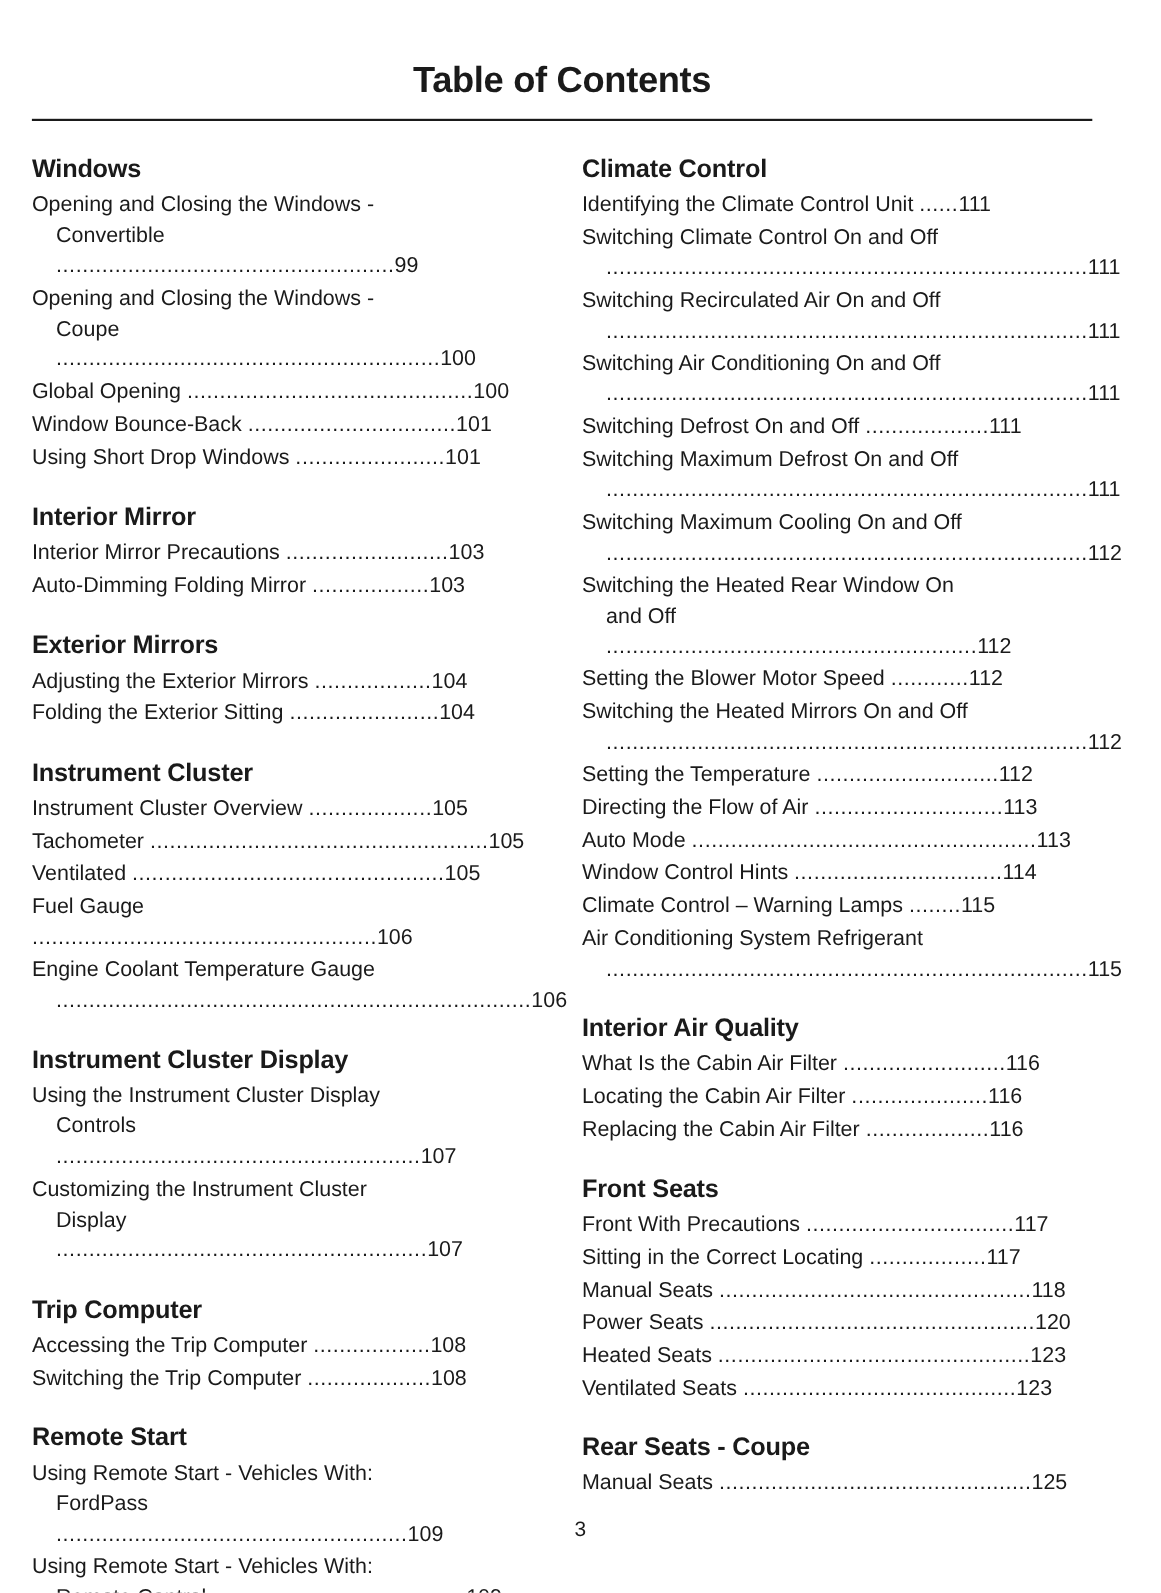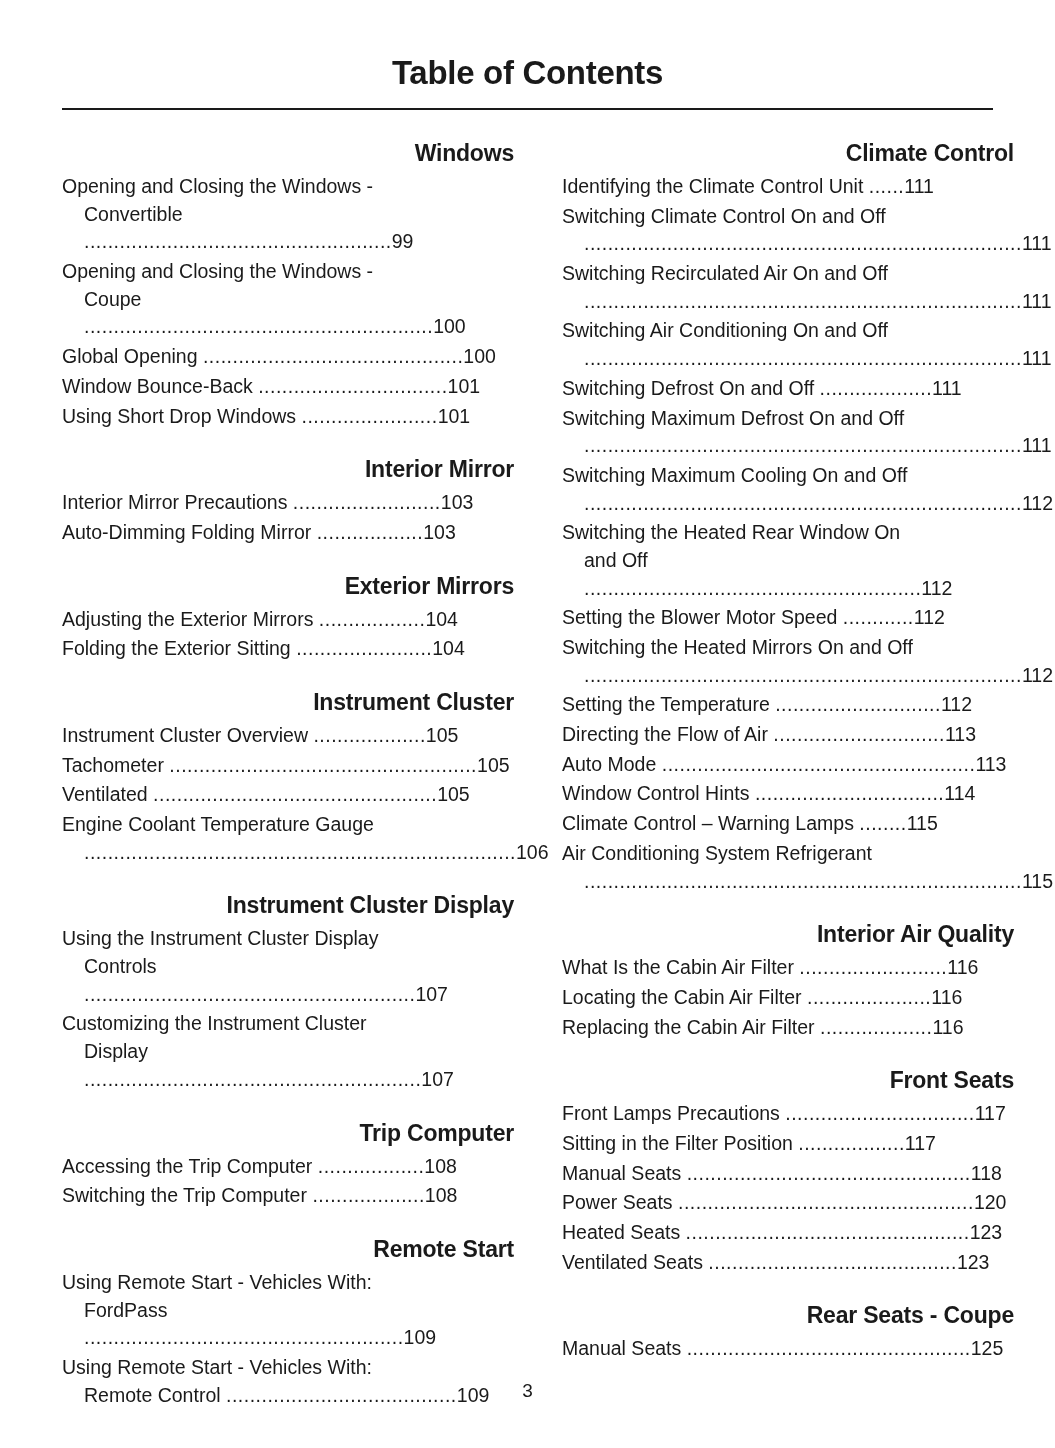--- a/index.html
+++ b/index.html
@@ -14,21 +14,21 @@
     color: #1a1a1a;
     position: relative;
     overflow: hidden;
   }
   .page {
     position: absolute;
     left: 0; top: 0;
     width: 1055px;
     height: 1448px;
     box-sizing: border-box;
-    padding: 40px 62px 0 62px;
+    padding: 40px 62px 0 29px;
   }
   .doc-title {
     text-align: center;
     font-size: 33px;
     font-weight: bold;
     letter-spacing: -0.3px;
     margin: 14px 0 16px 0;
   }
   .title-rule {
     border: none;
@@ -45,21 +45,20 @@
   }
   .sec {
     margin-bottom: 26px;
   }
   .sec:last-child { margin-bottom: 0; }
   .sec-title {
     font-size: 23px;
     font-weight: bold;
     letter-spacing: -0.2px;
     margin: 0 0 6px 0;
-    text-align: right;
   }
   .entry {
     font-size: 19.5px;
     line-height: 1.42;
     margin: 0 0 2px 0;
     display: block;
   }
   .entry .txt {
     display: inline;
   }
@@ -110,20 +109,21 @@
         <div class="sec">
           <div class="sec-title">Exterior Mirrors</div>
           <div class="entry"><span class="txt">Adjusting the Exterior Mirrors</span> <span class="dots">..................</span><span class="pg">104</span></div>
           <div class="entry"><span class="txt">Folding the Exterior Sitting</span> <span class="dots">.......................</span><span class="pg">104</span></div>
         </div>
         <div class="sec">
           <div class="sec-title">Instrument Cluster</div>
           <div class="entry"><span class="txt">Instrument Cluster Overview</span> <span class="dots">...................</span><span class="pg">105</span></div>
           <div class="entry"><span class="txt">Tachometer</span> <span class="dots">....................................................</span><span class="pg">105</span></div>
           <div class="entry"><span class="txt">Ventilated</span> <span class="dots">................................................</span><span class="pg">105</span></div>
+          <div class="entry"><span class="txt">Fuel Gauge</span> <span class="dots">.....................................................</span><span class="pg">106</span></div>
           <div class="entry wrap"><span class="txt">Engine Coolant Temperature Gauge</span><br><span class="txt"></span><span class="dots">.........................................................................</span><span class="pg">106</span></div>
         </div>
         <div class="sec">
           <div class="sec-title">Instrument Cluster Display</div>
           <div class="entry wrap"><span class="txt">Using the Instrument Cluster Display</span><br><span class="txt">Controls</span> <span class="dots">........................................................</span><span class="pg">107</span></div>
           <div class="entry wrap"><span class="txt">Customizing the Instrument Cluster</span><br><span class="txt">Display</span> <span class="dots">.........................................................</span><span class="pg">107</span></div>
         </div>
         <div class="sec">
           <div class="sec-title">Trip Computer</div>
           <div class="entry"><span class="txt">Accessing the Trip Computer</span> <span class="dots">..................</span><span class="pg">108</span></div>
@@ -156,22 +156,22 @@
           <div class="entry wrap"><span class="txt">Air Conditioning System Refrigerant</span><br><span class="txt"></span><span class="dots">..........................................................................</span><span class="pg">115</span></div>
         </div>
         <div class="sec">
           <div class="sec-title">Interior Air Quality</div>
           <div class="entry"><span class="txt">What Is the Cabin Air Filter</span> <span class="dots">.........................</span><span class="pg">116</span></div>
           <div class="entry"><span class="txt">Locating the Cabin Air Filter</span> <span class="dots">.....................</span><span class="pg">116</span></div>
           <div class="entry"><span class="txt">Replacing the Cabin Air Filter</span> <span class="dots">...................</span><span class="pg">116</span></div>
         </div>
         <div class="sec">
           <div class="sec-title">Front Seats</div>
-          <div class="entry"><span class="txt">Front Lamps Precautions</span> <span class="dots">................................</span><span class="pg">117</span></div>
-          <div class="entry"><span class="txt">Sitting in the Filter Position</span> <span class="dots">..................</span><span class="pg">117</span></div>
+          <div class="entry"><span class="txt">Front With Precautions</span> <span class="dots">................................</span><span class="pg">117</span></div>
+          <div class="entry"><span class="txt">Sitting in the Correct Locating</span> <span class="dots">..................</span><span class="pg">117</span></div>
           <div class="entry"><span class="txt">Manual Seats</span> <span class="dots">................................................</span><span class="pg">118</span></div>
           <div class="entry"><span class="txt">Power Seats</span> <span class="dots">..................................................</span><span class="pg">120</span></div>
           <div class="entry"><span class="txt">Heated Seats</span> <span class="dots">................................................</span><span class="pg">123</span></div>
           <div class="entry"><span class="txt">Ventilated Seats</span> <span class="dots">..........................................</span><span class="pg">123</span></div>
         </div>
         <div class="sec">
           <div class="sec-title">Rear Seats - Coupe</div>
           <div class="entry"><span class="txt">Manual Seats</span> <span class="dots">................................................</span><span class="pg">125</span></div>
         </div>
       </div>

